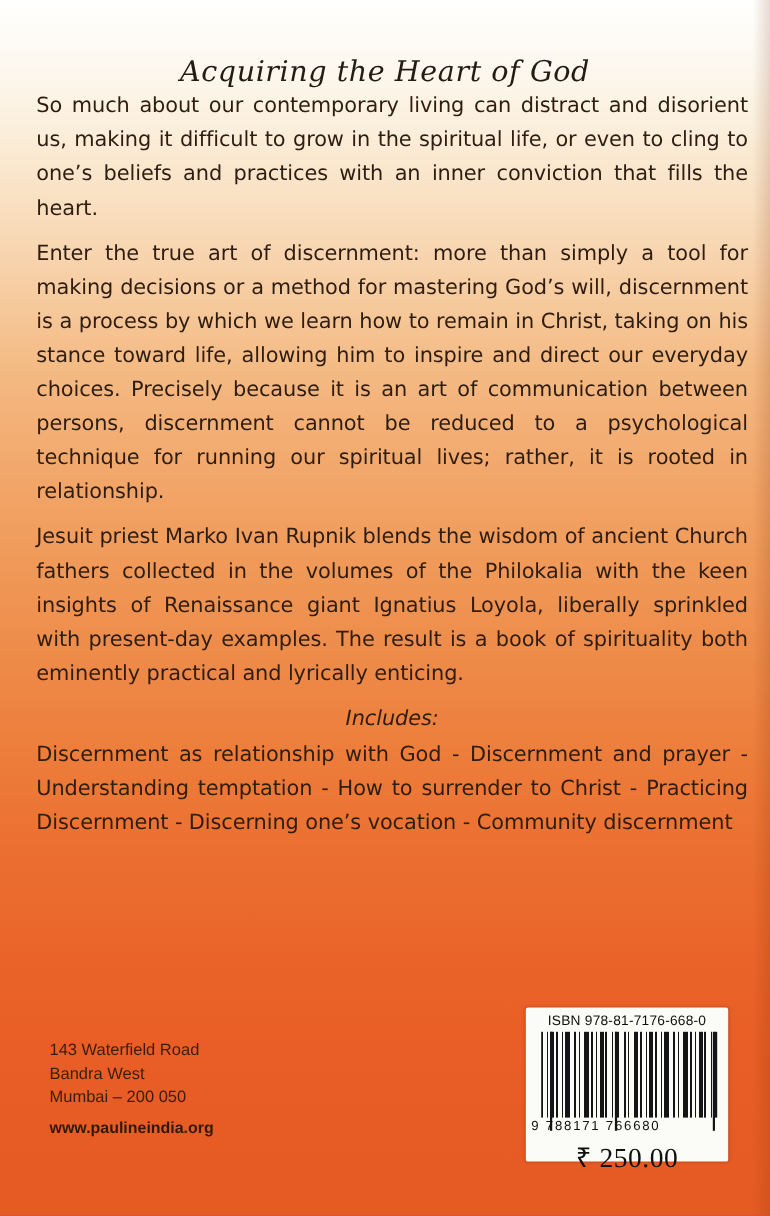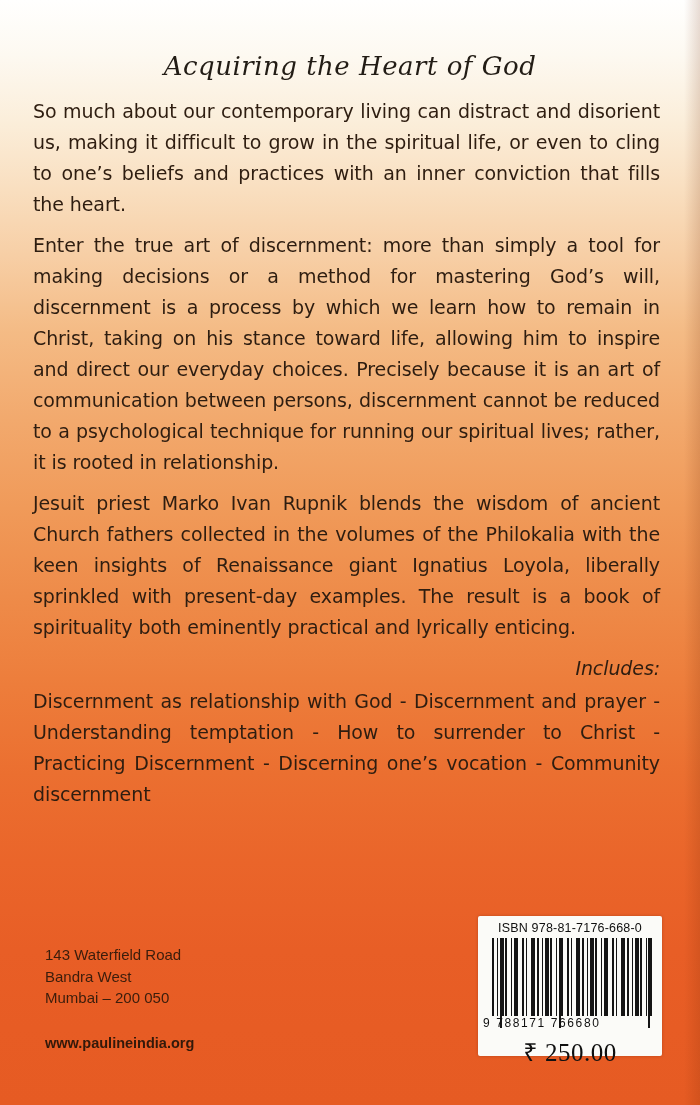--- a/index.html
+++ b/index.html
@@ -47,33 +47,33 @@
   }
   .subtitle {
     margin-top: 3px;
     font-family: "DejaVu Serif", serif;
     font-style: italic;
     font-weight: normal;
     font-size: 26px;
     letter-spacing: 0.5px;
     color: #221c15;
   }
-  .blurb { margin-top: 15px; padding: 0 40px 0 33px; }
+  .blurb { padding: 0 20px 0 33px; }
   .blurb p {
     margin: 0 0 10px 0;
     font-size: 19px;
     line-height: 31px;
     letter-spacing: -0.1px;
     text-align: justify;
     color: #2e1d10;
   }
   .blurb p.includes {
     font-style: italic;
     margin-bottom: 2px;
-    text-align: right;
+    text-align: center;
   }
   .publisher {
     position: absolute;
     left: 45px;
     top: 944px;
     color: #2a1507;
     font-family: "Liberation Sans", sans-serif;
   }
   .publisher .pub-name {
     font-weight: bold;
@@ -82,21 +82,21 @@
     margin-bottom: 9px;
     color: #1f0f05;
   }
   .publisher .pub-line {
     font-size: 15px;
     line-height: 21.5px;
     font-weight: normal;
     color: #3a1d0c;
   }
   .publisher .pub-site {
-    margin-top: 26px;
+    margin-top: 9px;
     font-size: 14.5px;
     font-weight: bold;
     color: #33190a;
     text-align: center;
   }
   .barcode-box {
     position: absolute;
     left: 478px;
     top: 916px;
     width: 184px;

